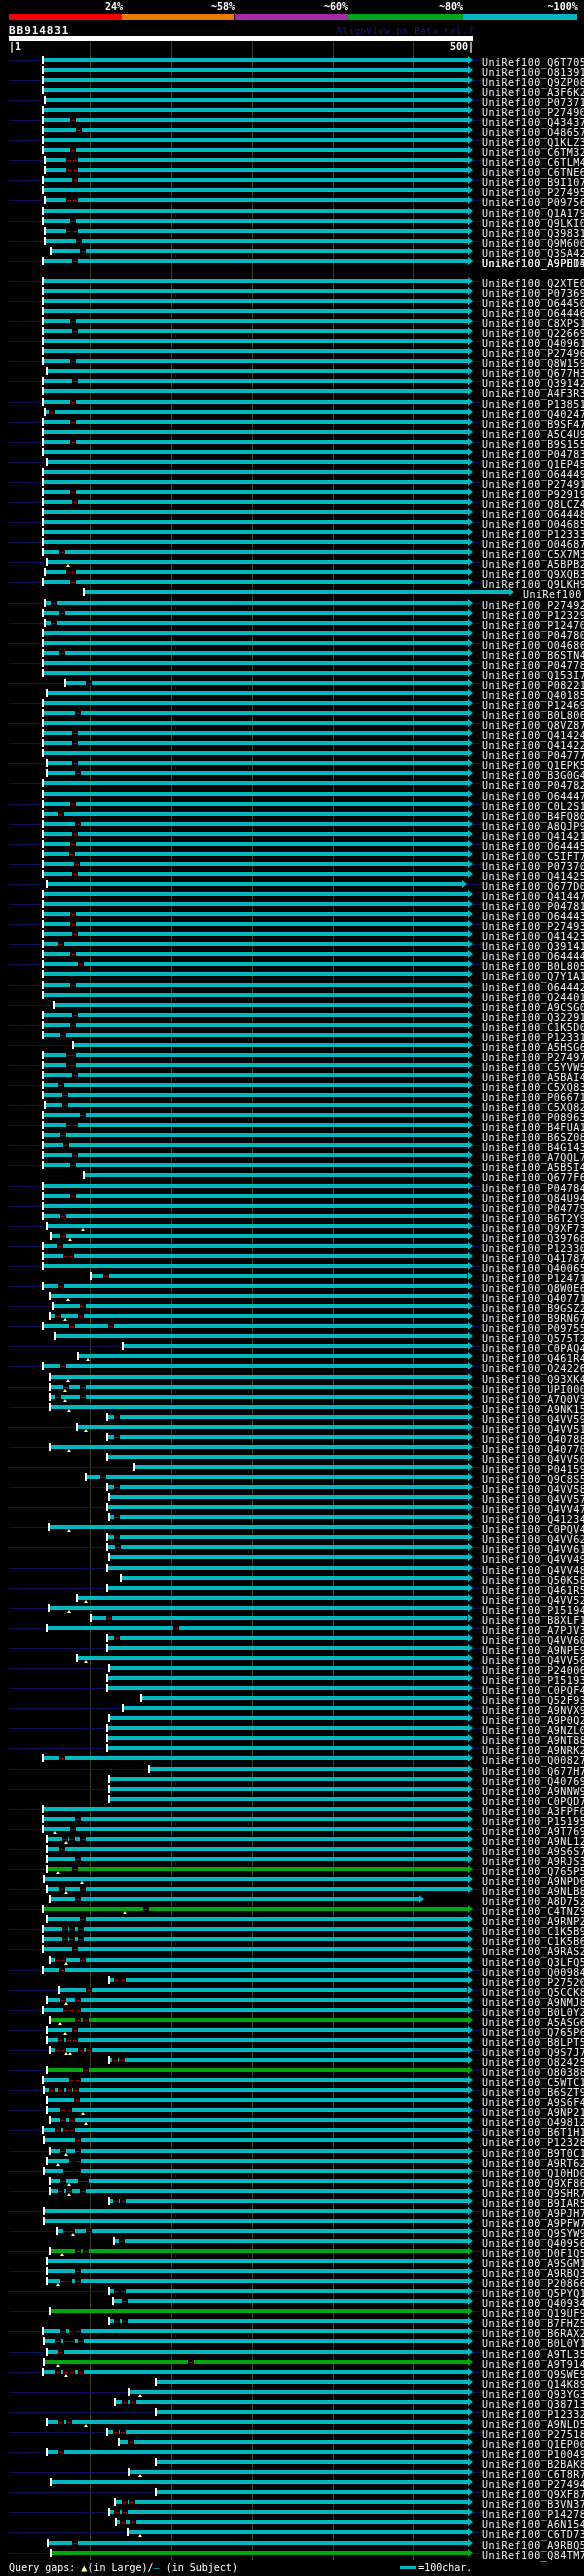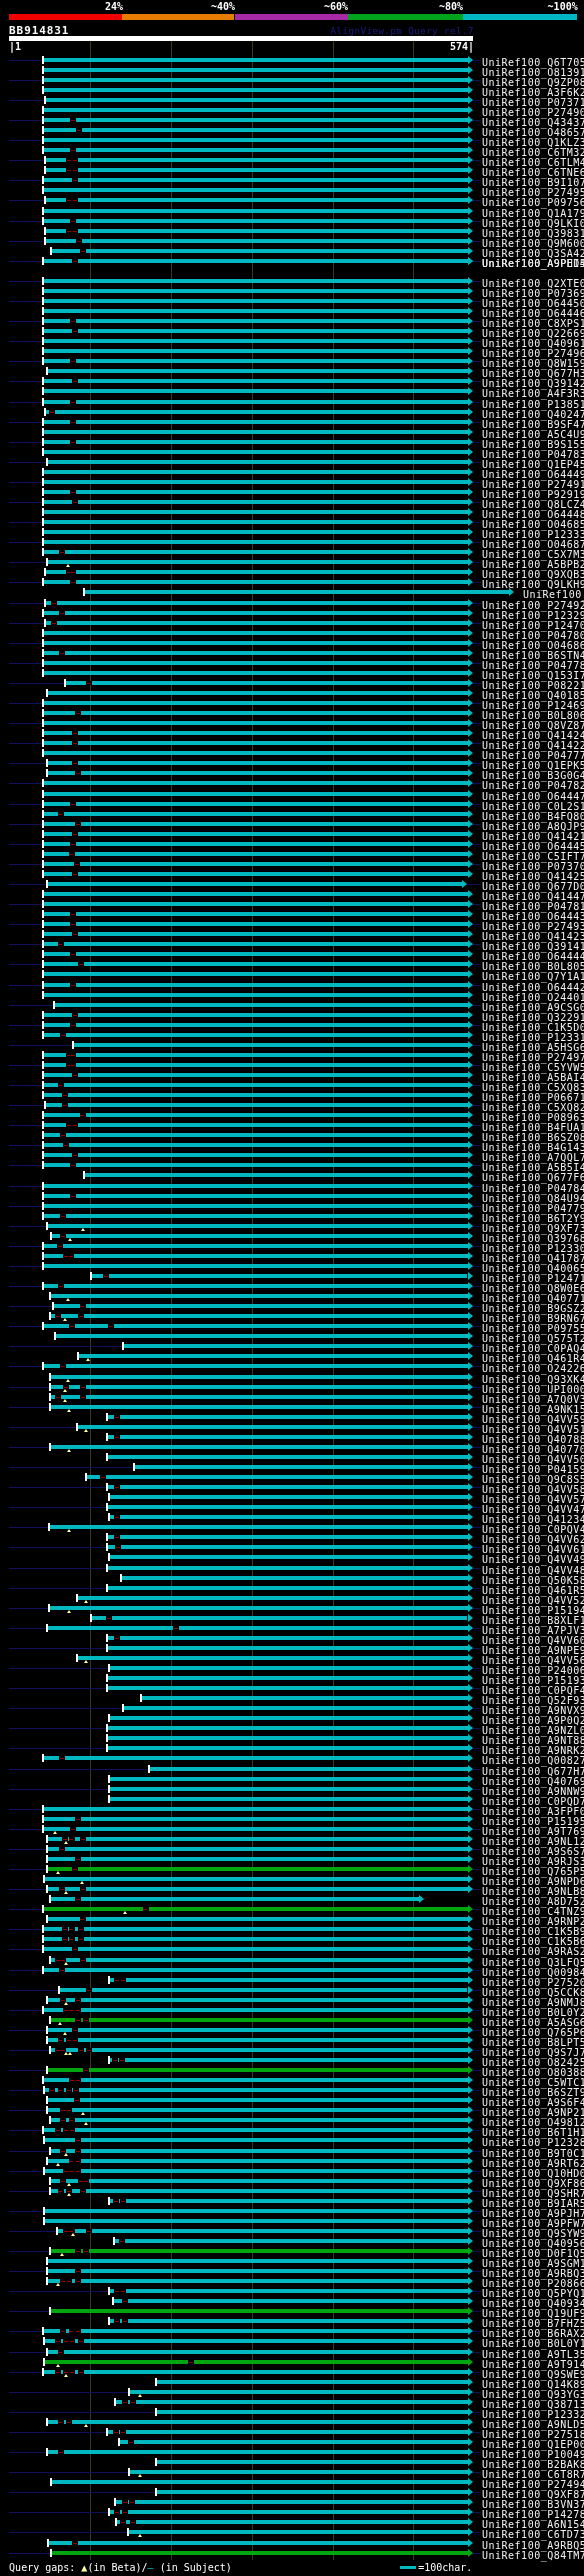--- a/index.html
+++ b/index.html
@@ -31,33 +31,33 @@
   #legend2{position:absolute;left:400px;top:2562px;font-size:10px;color:#fff;white-space:pre;display:flex;align-items:center;}
   #legswatch{width:15.5px;height:2.7px;background:#00b9c0;margin-right:2.7px;display:inline-block;}
 </style>
 </head>
 <body>
 
 <div id="scalebar">
     <div class="seg" style="left: 9.1px; width: 113px; background: rgb(244, 0, 0);"></div>
     <div class="pct" style="right: 462px;">24%</div>
     <div class="seg" style="left: 122px; width: 112px; background: rgb(232, 124, 0);"></div>
-    <div class="pct" style="right: 350px;">~40%</div>
+    <div class="pct" style="right: 350px;">~58%</div>
     <div class="seg" style="left: 235px; width: 113px; background: rgb(166, 42, 166);"></div>
     <div class="pct" style="right: 237px;">~60%</div>
     <div class="seg" style="left: 348px; width: 115px; background: rgb(0, 164, 28);"></div>
     <div class="pct" style="right: 122px;">~80%</div>
     <div class="seg" style="left: 463px; width: 114px; background: rgb(0, 183, 195);"></div>
     <div class="pct" style="right: 7.3px;">~100%</div>
   </div>
 <div id="queryname">BB914831</div>
-<div id="watermark">AlignView.pm Query rel.7</div>
+<div id="watermark">AlignView.pm Beta rel.7</div>
 <div id="querybar"></div>
 <div class="rul" style="left:9.1px">|1</div>
-<div class="rul" style="right:111px">574|</div>
+<div class="rul" style="right:111px">500|</div>
 
 <div id="plot">
     <div class="grid" style="left: 90px; top: 41px; height: 2519px;"></div>
     <div class="grid" style="left: 171px; top: 41px; height: 2519px;"></div>
     <div class="grid" style="left: 252px; top: 41px; height: 2519px;"></div>
     <div class="grid" style="left: 333px; top: 41px; height: 2519px;"></div>
     <div class="grid" style="left: 413px; top: 41px; height: 2519px;"></div>
     <div class="row" style="top: 56px;">
       <div class="guide"></div>
       <div class="bar" style="left: 43px; width: 425px; background: rgb(0, 185, 192);"></div>
@@ -2157,15 +2157,15 @@
     </div>
     <div class="row" style="top: 2549px;">
       <div class="guide"></div>
       <div class="bar" style="left: 51px; width: 417px; background: rgb(0, 165, 16);"></div>
       <div class="tick" style="left: 50px;"></div>
       <div class="arw" style="left: 468px; border-left-color: rgb(0, 165, 16);"></div>
       <div class="lbl">UniRef100_Q84TM7</div>
     </div>
   </div>
 
-<div id="legend"><span>Query gaps: </span><span class="y">▲</span><span>(in Beta)/</span><span class="c">—</span><span> (in Subject)</span></div>
+<div id="legend"><span>Query gaps: </span><span class="y">▲</span><span>(in Large)/</span><span class="c">—</span><span> (in Subject)</span></div>
 <div id="legend2"><span id="legswatch"></span><span>=100char.</span></div>
 
 
 </body></html>

